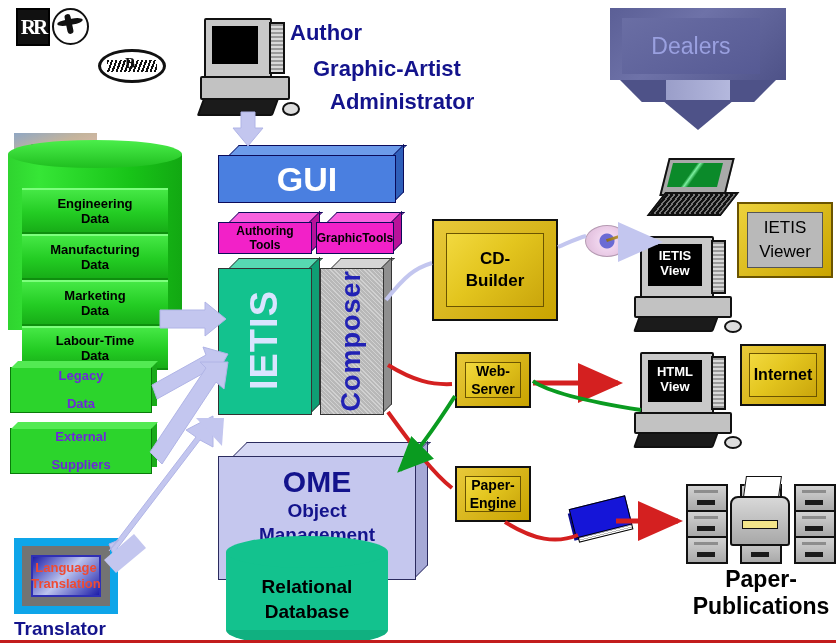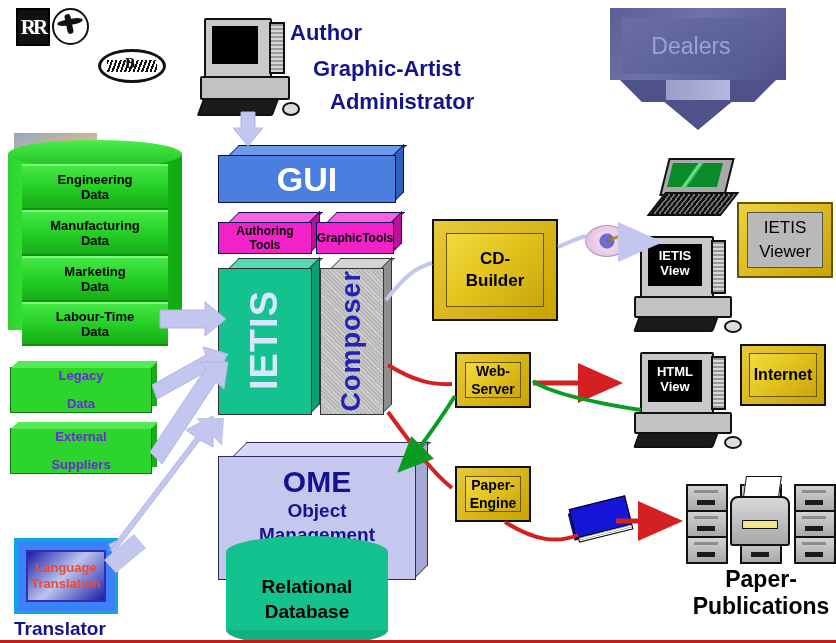--- a/index.html
+++ b/index.html
@@ -39,21 +39,21 @@
   .cyl{position:absolute;}
   .cyl .body{position:absolute;left:0;top:14px;width:100%;height:calc(100% - 14px);
        background:linear-gradient(90deg,#2fd42f 0%,#36e636 18%,#18c418 70%,#12a812 100%);
        border-radius:0 0 50%/0 0 14px 14px;}
   .cyl .top{position:absolute;left:0;top:0;width:100%;height:28px;border-radius:50%;
        background:linear-gradient(180deg,#4bee4b,#1fbf1f);}
   .cyl .band{position:absolute;left:14px;width:146px;height:42px;
        background:linear-gradient(180deg,#45e845 0%,#23cc23 55%,#17ad17 100%);
        border-top:2px solid #7dff7d;border-bottom:2px solid #0e8f0e;
        color:#000;font-weight:bold;font-size:13px;text-align:center;
-       display:flex;flex-direction:column;justify-content:center;line-height:15px;}
+       display:flex;flex-direction:column;justify-content:center;line-height:15px;margin-top:24px;}
 
   
   .slab{position:absolute;background:#2cd42c;border:1px solid #0a7a0a;
         color:#6d28d9;font-weight:bold;font-size:13px;text-align:center;
         display:flex;flex-direction:column;justify-content:space-between;line-height:16px;
         box-shadow:6px -6px 0 -1px #19ab19;}
   .slab .topface{position:absolute;left:0;top:-7px;width:100%;height:7px;
         background:#53ea53;transform:skewX(-45deg);transform-origin:bottom left;}
 
   
@@ -150,21 +150,21 @@
        background:linear-gradient(150deg,#6a6ea4,#565a94);
        display:flex;align-items:center;justify-content:center;text-align:center;}
   .dw .dshaft{position:absolute;left:56px;top:72px;width:64px;height:24px;
        background:linear-gradient(90deg,#9a9ec9,#b4b8dd);}
   .dw .dwings{position:absolute;left:10px;top:72px;width:156px;height:22px;
        background:#4e5288;clip-path:polygon(0 0,100% 0,86% 100%,14% 100%);}
   .dw .dtip{position:absolute;left:52px;top:92px;width:72px;height:30px;
        background:#4e5288;clip-path:polygon(0 0,100% 0,50% 100%);}
 
   
-  .trans{position:absolute;border:3px solid #0ea5e9;background:#3b82f6;padding:10px;
+  .trans{position:absolute;border:8px solid #0ea5e9;background:#737373;padding:10px;
        box-sizing:border-box;}
   .trans .tin{position:absolute;inset:9px;border:2px solid #2f2fb5;
        background:linear-gradient(135deg,#1e1ea8 0%,#bcc4ee 48%,#1e1ea8 100%);
        display:flex;flex-direction:column;align-items:center;justify-content:center;
        color:#ef4a32;font-weight:bold;font-size:13px;line-height:16px;text-align:center;}
 
   
   .cd{position:absolute;width:42px;height:30px;border-radius:50%;
        background:radial-gradient(circle at 50% 50%,#6b6bd4 0 7px,#f0d6ee 8px,#e8c8e4 60%,#d9bcd6 100%);
        border:1px solid #b59ab2;}

